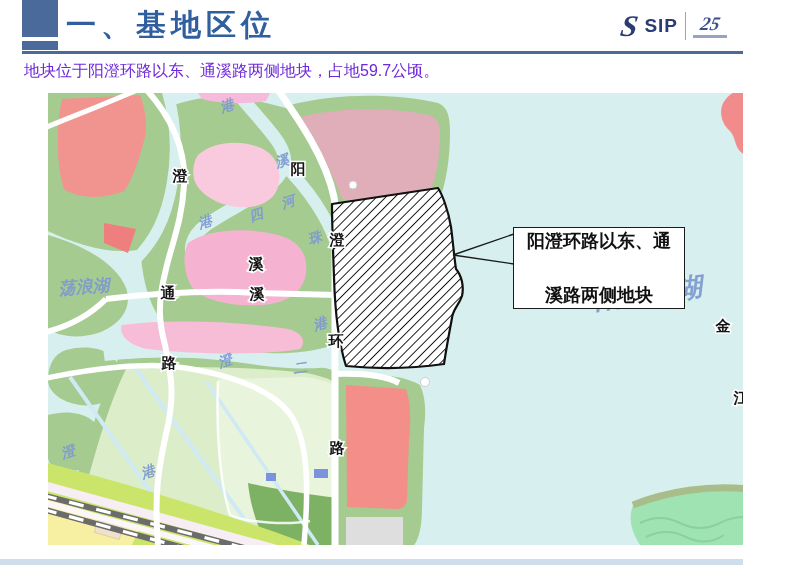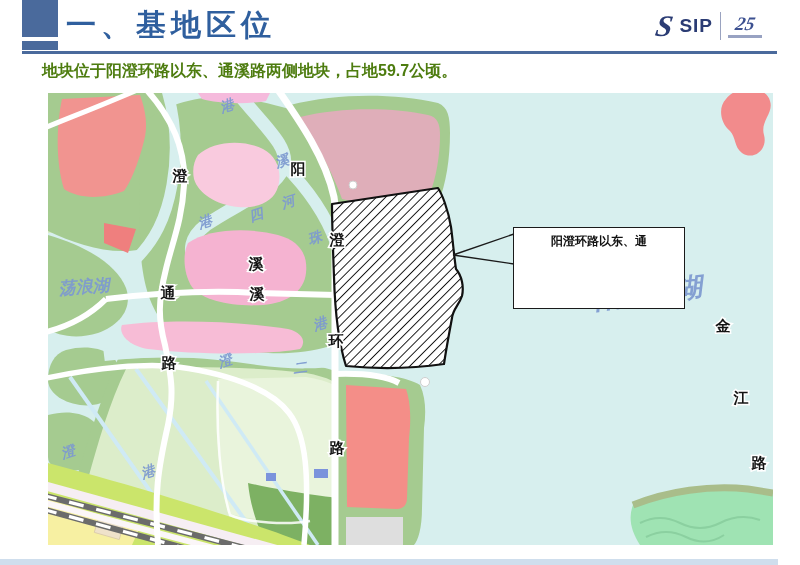--- a/index.html
+++ b/index.html
@@ -1,42 +1,42 @@
 <!DOCTYPE html>
 <html><head>
 <meta charset="utf-8">
 <style>
   html,body{margin:0;padding:0;background:#ffffff;}
   .slide{position:relative;width:743px;height:565px;background:#ffffff;overflow:hidden;
-         font-family:"Liberation Sans",sans-serif;padding-left:35px;}
+         font-family:"Liberation Sans",sans-serif;}
   
   .hdr-sq{position:absolute;left:22px;top:0;width:36px;height:37px;background:#4a6a9c;}
   .hdr-sq2{position:absolute;left:22px;top:41px;width:36px;height:9px;background:#4a6a9c;}
   .hdr-line{position:absolute;left:22px;top:51px;width:755px;height:3px;background:#4a6a9c;}
   .title{position:absolute;left:66px;top:5px;font-size:30px;font-weight:bold;color:#2f5f9e;
          letter-spacing:5px;white-space:nowrap;}
-  .subtitle{position:absolute;left:42px;top:61px;font-size:16px;color:#4d7c0f;white-space:nowrap;font-weight:bold;}
+  .subtitle{position:absolute;left:24px;top:61px;font-size:16px;color:#6d28d9;white-space:nowrap;}
   
   .logo{position:absolute;right:16px;top:8px;display:flex;align-items:center;gap:7px;height:36px;}
   .logo-s{font-family:"Liberation Serif",serif;font-style:italic;font-weight:bold;font-size:30px;
           color:#2b3c74;transform:skewX(-10deg);line-height:30px;}
   .logo-sip{font-weight:bold;font-size:19px;letter-spacing:1px;color:#2b3c74;text-align:right;}
   .logo-div{width:1px;height:28px;background:#9aa3c0;}
   .logo-anniv{display:flex;flex-direction:column;align-items:center;}
   .logo-25{font-family:"Liberation Serif",serif;font-style:italic;font-weight:bold;font-size:19px;
            color:#3c5090;line-height:19px;transform:skewX(-12deg);}
   .logo-tagline{width:34px;height:3px;background:#44568f;opacity:.55;margin-top:2px;}
   
   .map{position:absolute;left:48px;top:93px;width:725px;height:452px;z-index:1;}
   .map svg{display:block;}
   
   .callout{position:absolute;left:513px;top:227px;width:170px;height:80px;background:#ffffff;
            border:1.5px solid #1a1a1a;z-index:5;display:flex;flex-direction:column;
            justify-content:space-between;align-items:center;text-align:center;
-           font-size:12px;font-weight:bold;color:#111;line-height:26px;}
+           font-size:18px;font-weight:bold;color:#111;line-height:26px;}
   
   .page-num{position:absolute;left:771px;top:543px;font-family:"Liberation Serif",serif;
             font-size:18px;color:#222;z-index:6;margin-left:8px;}
   .footer-bar{position:absolute;left:0;bottom:0;width:800px;height:6px;background:#cfdeed;z-index:6;}
   
   .rlabel{font-family:"Liberation Sans",sans-serif;font-size:15px;font-weight:600;fill:#141414;
           stroke:#ffffff;stroke-width:3px;paint-order:stroke;text-anchor:middle;}
   .wlabel{font-family:"Liberation Serif",serif;font-style:italic;font-weight:bold;fill:#7d9ad0;
           opacity:.92;text-anchor:middle;}
 </style>
@@ -164,18 +164,19 @@
           <text x="289" y="354" class="rlabel" font-size="15" dominant-baseline="central">路</text>
           <text x="675" y="232" class="rlabel" font-size="15" dominant-baseline="central">金</text>
           <text x="693" y="304" class="rlabel" font-size="15" dominant-baseline="central">江</text>
           <text x="711" y="369" class="rlabel" font-size="15" dominant-baseline="central">路</text>
         </g>
     </svg>
   </div>
 
   <div class="callout">
     <span>阳澄环路以东、通</span>
+    <span>溪路两侧地块</span>
   </div>
 
   <div class="page-num">31</div>
   <div class="footer-bar"></div>
 
 </div>
 
 </body></html>

